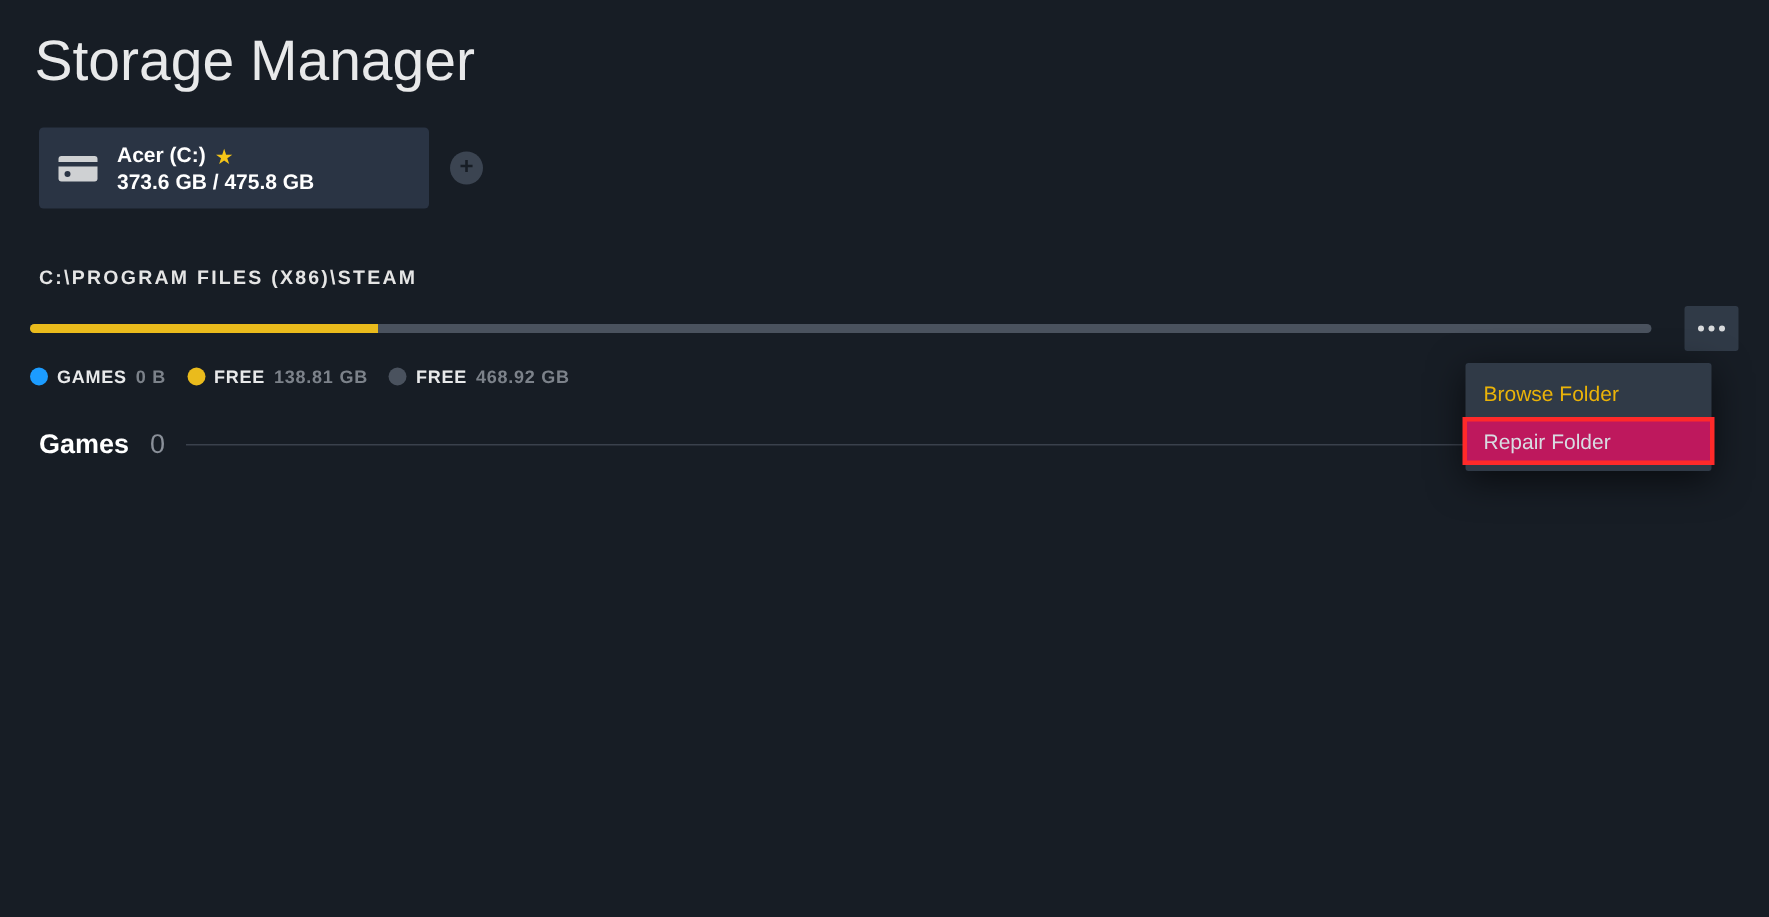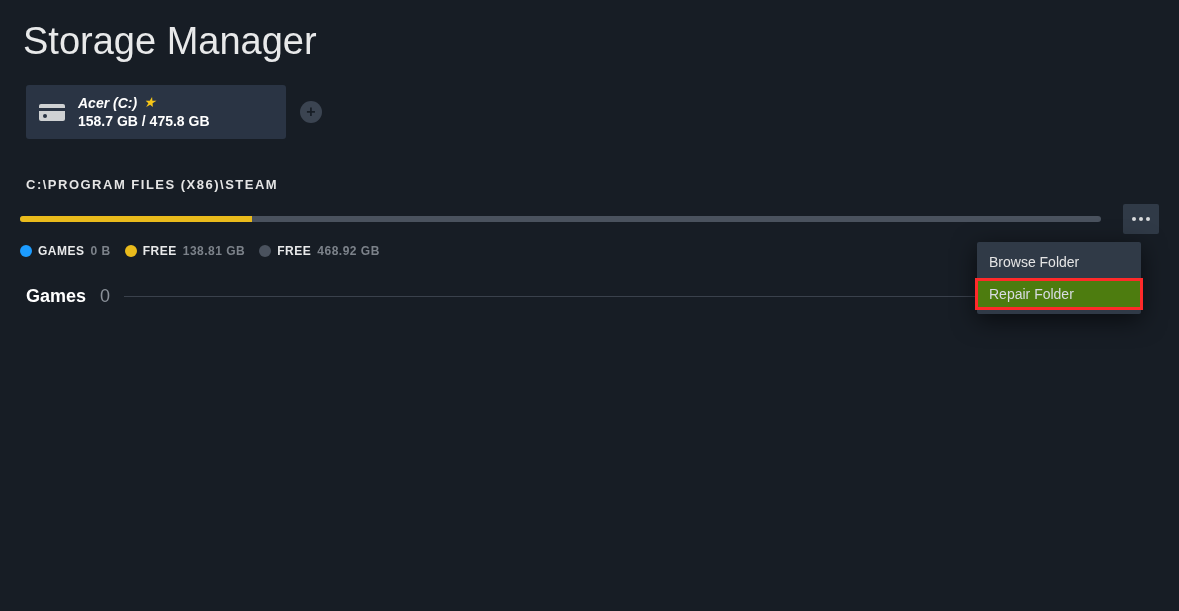--- a/index.html
+++ b/index.html
@@ -35,21 +35,21 @@
   .drive-icon-top {
     width: 26px; height: 4px; background:#cfd1d3; border-radius:2px 2px 0 0;
   }
   .drive-icon-bottom {
     width: 26px; height: 10px; background:#cfd1d3; border-radius:0 0 2px 2px; position:relative;
   }
   .drive-icon-bottom::after{
     content:""; position:absolute; left:4px; top:3px; width:4px; height:4px; background:#2a3444; border-radius:50%;
   }
   .drive-text { display:flex; flex-direction:column; gap:2px;}
-  .drive-name-line { display:flex; align-items:flex-start; gap:6px;font-style:italic;}
+  .drive-name-line { display:flex; align-items:flex-end; gap:6px;}
   .drive-name { color:#fff; font-weight:600; font-size:14px;}
   .star-icon { color:#f5c518; font-size:14px; line-height:1;}
   .drive-size { color:#fff; font-weight:700; font-size:14px;}
   .add-drive-btn {
     width: 22px; height:22px; border-radius:50%;
     background:#3b4451; color:#171d25;
     display:flex; align-items:center; justify-content:center;
     font-size:16px; font-weight:700; cursor:pointer;
   }
   .path-label {
@@ -100,25 +100,25 @@
     top: 242px; left: 977px;
     width: 164px;
     background: #303a47;
     border-radius:2px;
     box-shadow: 0 6px 24px rgba(0,0,0,.6);
     padding:4px 0;
   }
   .menu-item{
     padding: 8px 12px;
     font-size: 14px;
-    color:#e5e5e5;
+    color:#eab308;
     cursor:pointer;
   }
   .menu-item-hover{
-    background:#4d7c0f;
+    background:#be185d;
     color:#d8dce2;
   }
   .highlight-box{
     position:absolute;
     border:3px solid #ff2a2a;
     pointer-events:none;
   }
 </style>
 </head>
 <body>
@@ -129,21 +129,21 @@
   <div class="drive-card">
     <div class="drive-icon-wrap">
       <div class="drive-icon-top"></div>
       <div class="drive-icon-bottom"></div>
     </div>
     <div class="drive-text">
       <div class="drive-name-line">
         <span class="drive-name">Acer (C:)</span>
         <span class="star-icon">★</span>
       </div>
-      <span class="drive-size">158.7 GB / 475.8 GB</span>
+      <span class="drive-size">373.6 GB / 475.8 GB</span>
     </div>
   </div>
   <div class="add-drive-btn">
     <span>+</span>
   </div>
 </div>
 
 <div class="path-label">C:\PROGRAM FILES (X86)\STEAM</div>
 
 <div class="bar-row">

